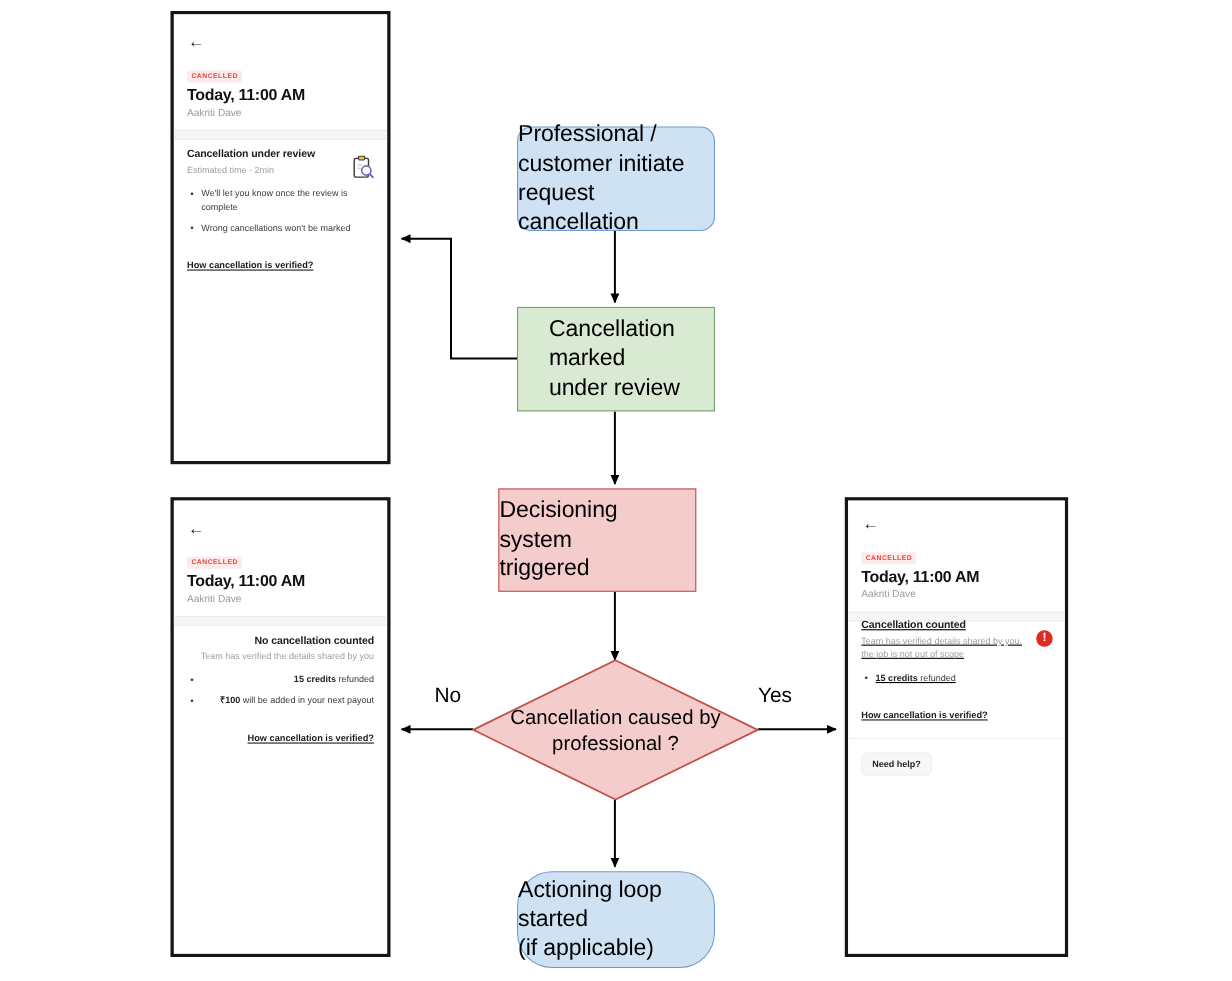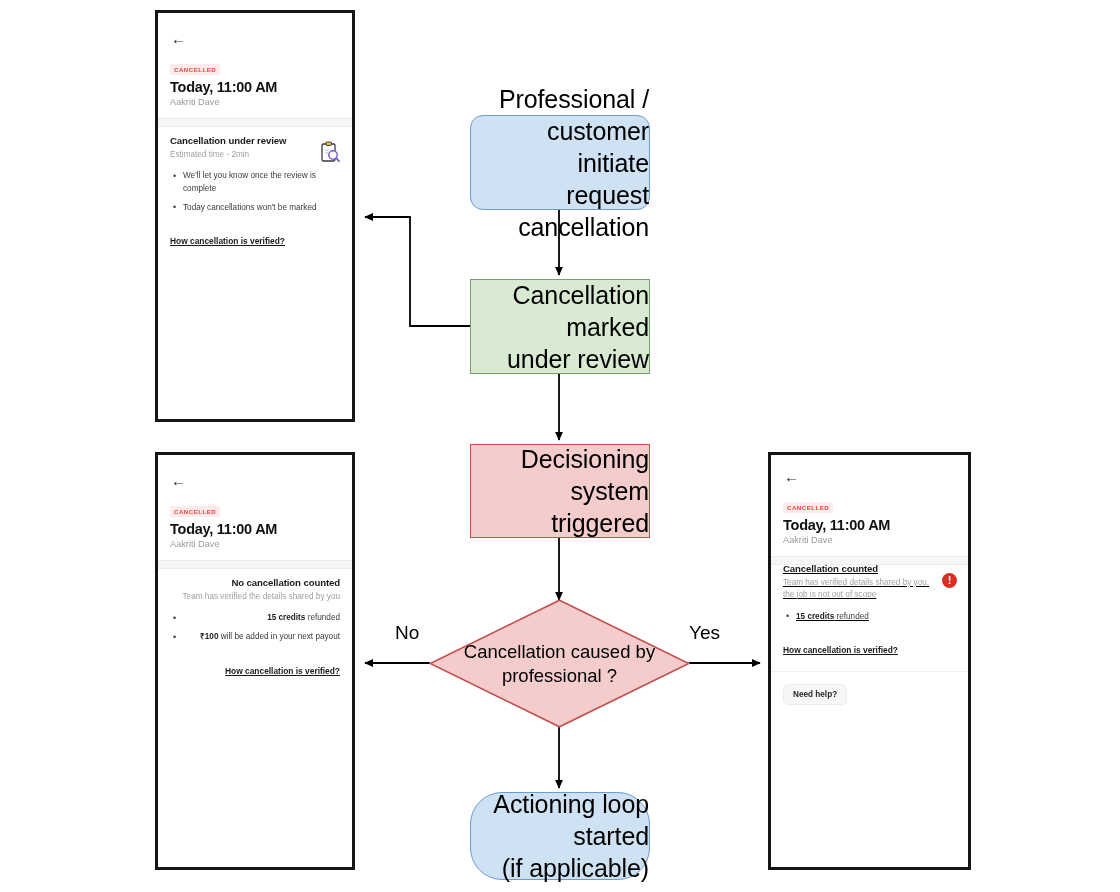--- a/index.html
+++ b/index.html
@@ -28,23 +28,23 @@
     pointer-events: none;
   }
 
   
   .node {
     position: absolute;
     box-sizing: border-box;
     display: flex;
     align-items: center;
     justify-content: center;
-    text-align: right;
+    text-align: left;
     color: #000000;
-    font-size: 25px;
+    font-size: 21px;
     line-height: 1.28;
     white-space: pre-line;
     letter-spacing: -0.1px;
   }
   .node-blue {
     background: #cfe2f3;
     border: 1.4px solid #6b9bd2;
     border-radius: 13px;
   }
   .node-green {
@@ -259,21 +259,21 @@
     <span>Professional /
 customer initiate
 request cancellation</span>
   </div>
 
   <div class="node node-green" style="left:470px; top:279px; width:180px; height:95px;">
     <span>Cancellation marked
 under review</span>
   </div>
 
-  <div class="node node-pink" style="left:470px; top:444px; width:180px; height:94px;">
+  <div class="node node-pink" style="left:453px; top:444px; width:180px; height:94px;">
     <span>Decisioning system
 triggered</span>
   </div>
 
   <div class="diamond-wrap" style="left:429px; top:599px; width:261px; height:129px;">
     <svg width="261" height="129" viewBox="0 0 261 129">
       <polygon points="130.5,1.2 259.8,64.5 130.5,127.8 1.2,64.5" fill="#f4cccc" stroke="#c0504d" stroke-width="1.6"></polygon>
     </svg>
     <div class="diamond-label">Cancellation caused by
 professional ?</div>
@@ -297,21 +297,21 @@
         <div class="ph-sub">Aakriti Dave</div>
       </div>
 
       <div class="ph-divider" style="top:105px;"></div>
 
       <div class="ph-body" style="top:122px;">
         <div class="ph-sec-title">Cancellation under review</div>
         <div class="ph-sec-sub">Estimated time - 2min</div>
         <ul class="ph-bullets">
           <li>We'll let you know once the review is complete</li>
-          <li>Today cancellations won't be marked</li>
+          <li>Wrong cancellations won't be marked</li>
         </ul>
         <a class="ph-link">How cancellation is verified?</a>
       </div>
 
       <div class="ph-icon-slot" style="top:128px;">
         <svg width="20" height="22" viewBox="0 0 20 22">
           <rect x="2" y="3" width="13" height="17" rx="1.4" fill="#ffffff" stroke="#3a3a3a" stroke-width="1.3"></rect>
           <rect x="6" y="1" width="5.5" height="3.4" rx="0.8" fill="#f5c242" stroke="#3a3a3a" stroke-width="1"></rect>
           <line x1="5" y1="9" x2="9" y2="9" stroke="#bdbdbd" stroke-width="1"></line>
           <line x1="5" y1="12" x2="8" y2="12" stroke="#bdbdbd" stroke-width="1"></line>

